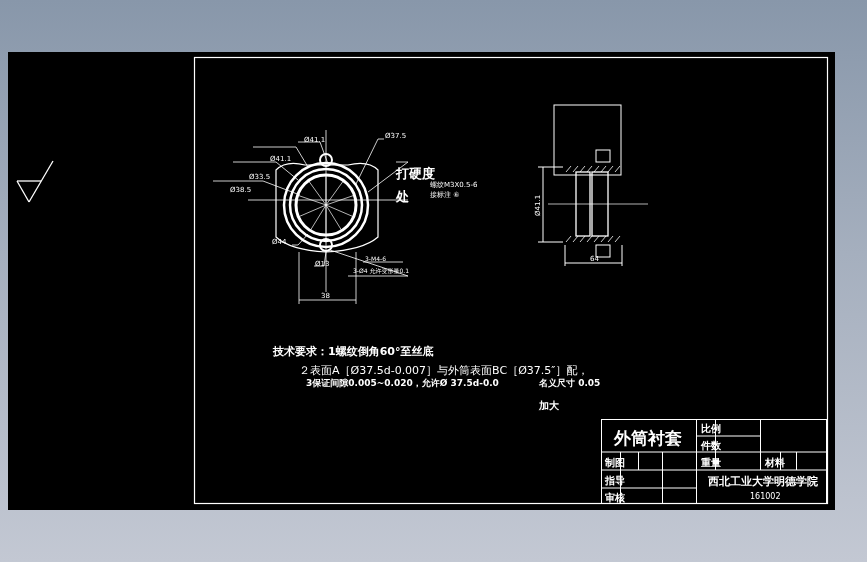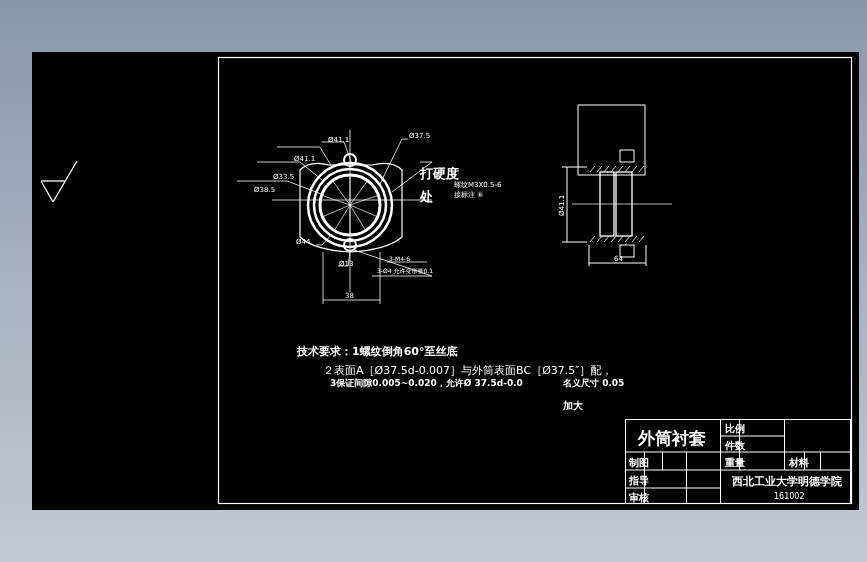--- a/index.html
+++ b/index.html
@@ -2,21 +2,21 @@
 <html><head>
   <meta charset="utf-8">
   <style>
     html, body { margin: 0; padding: 0; }
     body {
       width: 867px; height: 562px; overflow: hidden; position: relative;
       background: linear-gradient(to bottom, #8897aa 0%, #a5afbe 45%, #c3c8d3 100%);
       font-family: "DejaVu Sans", sans-serif;
     }
     #viewport {
-      position: absolute; left: 32px; top: 52px; width: 827px; height: 458px;
+      position: absolute; left: 8px; top: 52px; width: 827px; height: 458px;
       background: #000;
     }
     svg text { font-family: "DejaVu Sans", sans-serif; fill: #fff; }
     .cjk { font-weight: bold; }
   </style>
 </head>
 <body>
 
 <div id="viewport">
   <svg width="827" height="458" viewBox="0 0 827 458" xmlns="http://www.w3.org/2000/svg">

